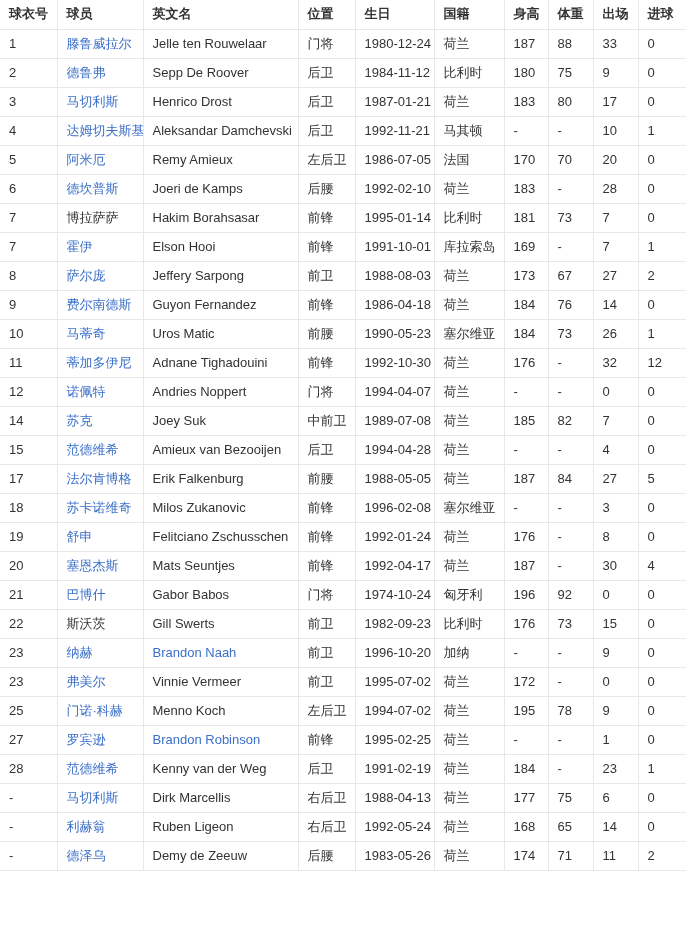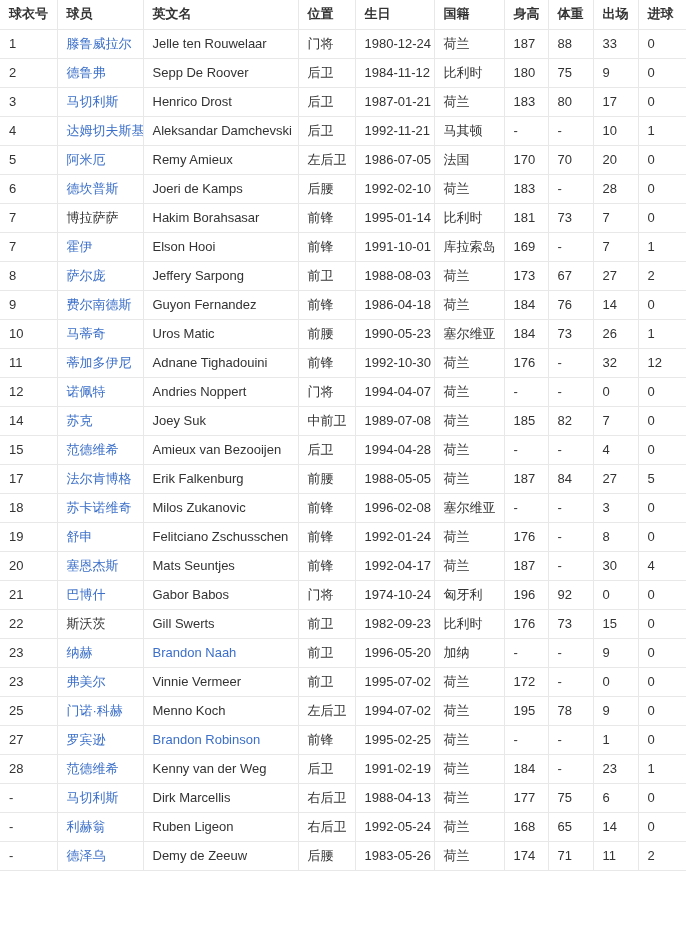--- a/index.html
+++ b/index.html
@@ -335,21 +335,21 @@
           <td><span class="plain">176</span></td>
           <td><span class="plain">73</span></td>
           <td><span class="plain">15</span></td>
           <td><span class="plain">0</span></td>
         </tr>
         <tr>
           <td><span class="plain">23</span></td>
           <td><a class="cell-link">纳赫</a></td>
           <td><a class="cell-link">Brandon Naah</a></td>
           <td><span class="plain">前卫</span></td>
-          <td><span class="plain">1996-05-20</span></td>
+          <td><span class="plain">1996-10-20</span></td>
           <td><span class="plain">加纳</span></td>
           <td><span class="plain">-</span></td>
           <td><span class="plain">-</span></td>
           <td><span class="plain">9</span></td>
           <td><span class="plain">0</span></td>
         </tr>
         <tr>
           <td><span class="plain">23</span></td>
           <td><a class="cell-link">弗美尔</a></td>
           <td><span class="plain">Vinnie Vermeer</span></td>

